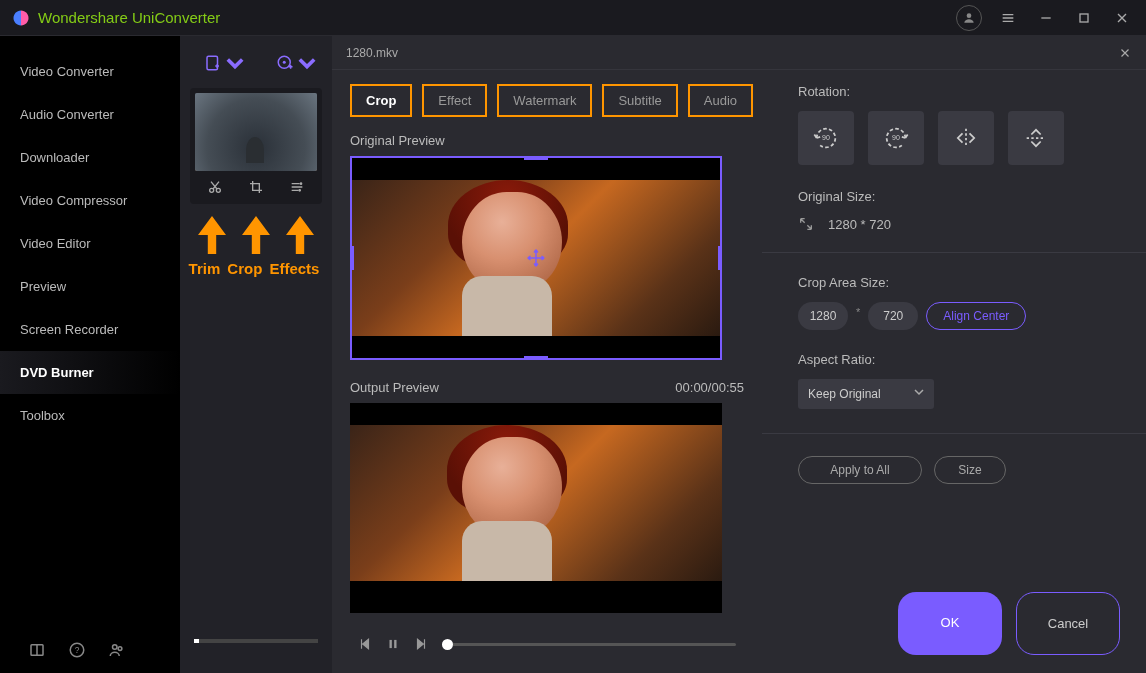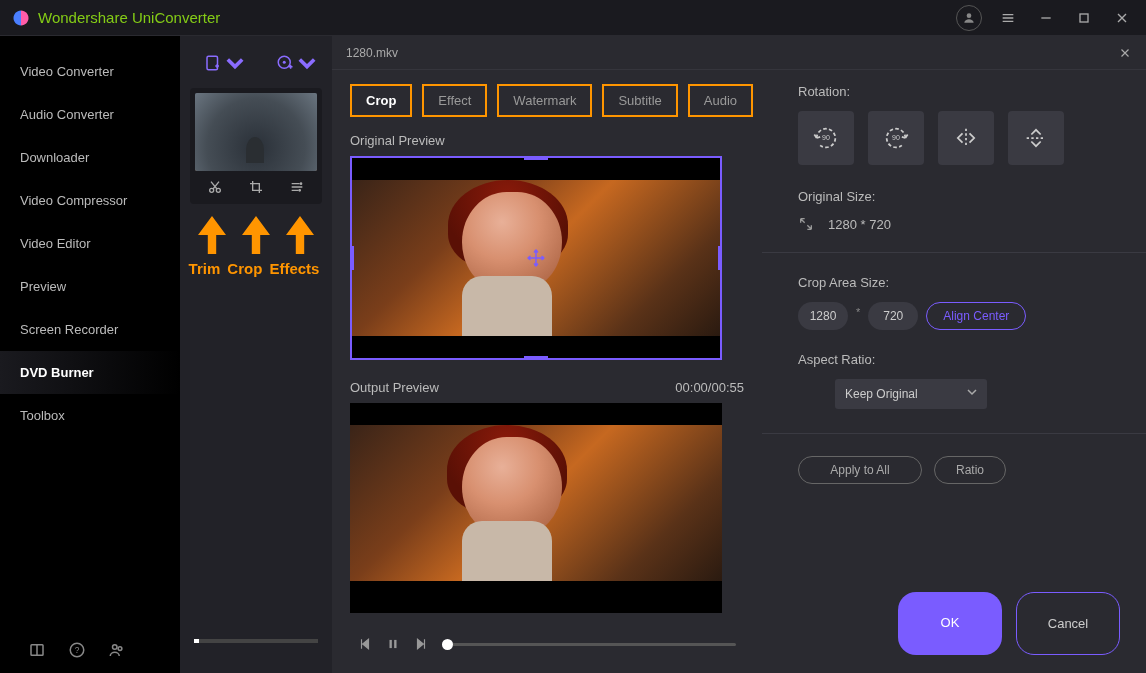--- a/index.html
+++ b/index.html
@@ -79,21 +79,21 @@
 .rot-btn { width:56px; height:54px; background:#3a3a42; border-radius:4px; display:flex; align-items:center; justify-content:center; color:#ccc; cursor:pointer; }
 .rot-btn svg { width:28px; height:28px; }
 .info-row { display:flex; align-items:center; gap:14px; color:#bbb; margin-bottom:20px; font-size:13px;}
 .expand-ic { width:16px; height:16px; color:#999; }
 .divider { height:1px; background:#3a3a42; margin:14px -26px 22px -36px; }
 .size-row { display:flex; align-items:center; gap:8px; margin-bottom:22px; }
 .num-inp { width:50px; padding:7px 6px; background:#3a3a42; border:none; color:#ccc; text-align:center; border-radius:14px; font-size:12px;}
 .star { color:#888; font-size:11px; position:relative; top:-4px;}
 .pill { padding:6px 16px; border:1px solid #7a5cff; border-radius:16px; color:#7a5cff; font-size:12px; cursor:pointer; background:transparent;}
 .pill.grey { border-color:#666; color:#aaa; }
-.select-box { width:152px; padding:8px 10px; background:#3a3a42; border-radius:3px; color:#ccc; display:flex; justify-content:space-between; align-items:flex-start; cursor:pointer; font-size:12px; margin-bottom:24px;margin-left:37px; }
+.select-box { width:136px; padding:8px 10px; background:#3a3a42; border-radius:3px; color:#ccc; display:flex; justify-content:space-between; align-items:flex-start; cursor:pointer; font-size:12px; margin-bottom:24px; }
 .action-row { display:flex; gap:12px; }
 .btn-row-final { position:absolute; bottom:18px; right:26px; display:flex; gap:14px; }
 .btn-final { width:104px; padding:23px 0; text-align:center; border-radius:18px; cursor:pointer; font-size:13px; }
 .btn-ok { background:#7a5cff; color:#fff; }
 .btn-cancel { border:1px solid #7a5cff; color:#ccc; }
 </style>
 </head>
 <body>
 
 <div class="titlebar">
@@ -334,21 +334,21 @@
       <div class="select-box">
         <span>Keep Original</span>
         <svg width="10" height="10" viewBox="0 0 10 10">
             <path d="M1 3l4 4 4-4" fill="none" stroke="#aaa" stroke-width="1.5"></path>
           </svg>
       </div>
       <div class="divider"></div>
 
       <div class="action-row">
         <button class="pill grey" style="width:124px"><span>Apply to All</span></button>
-        <button class="pill grey" style="width:72px"><span>Ratio</span></button>
+        <button class="pill grey" style="width:72px"><span>Size</span></button>
       </div>
     </div>
 
     <div class="btn-row-final">
       <div class="btn-final btn-ok"><span>OK</span></div>
       <div class="btn-final btn-cancel"><span>Cancel</span></div>
     </div>
   </div>
 </div>
 

